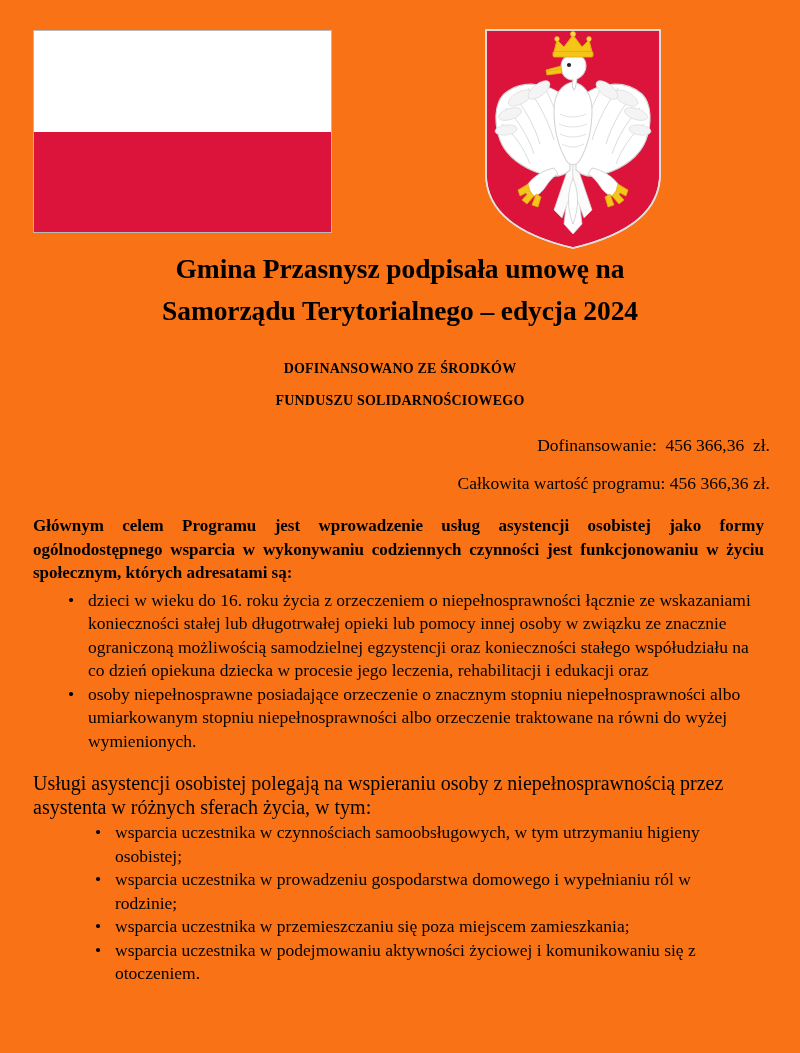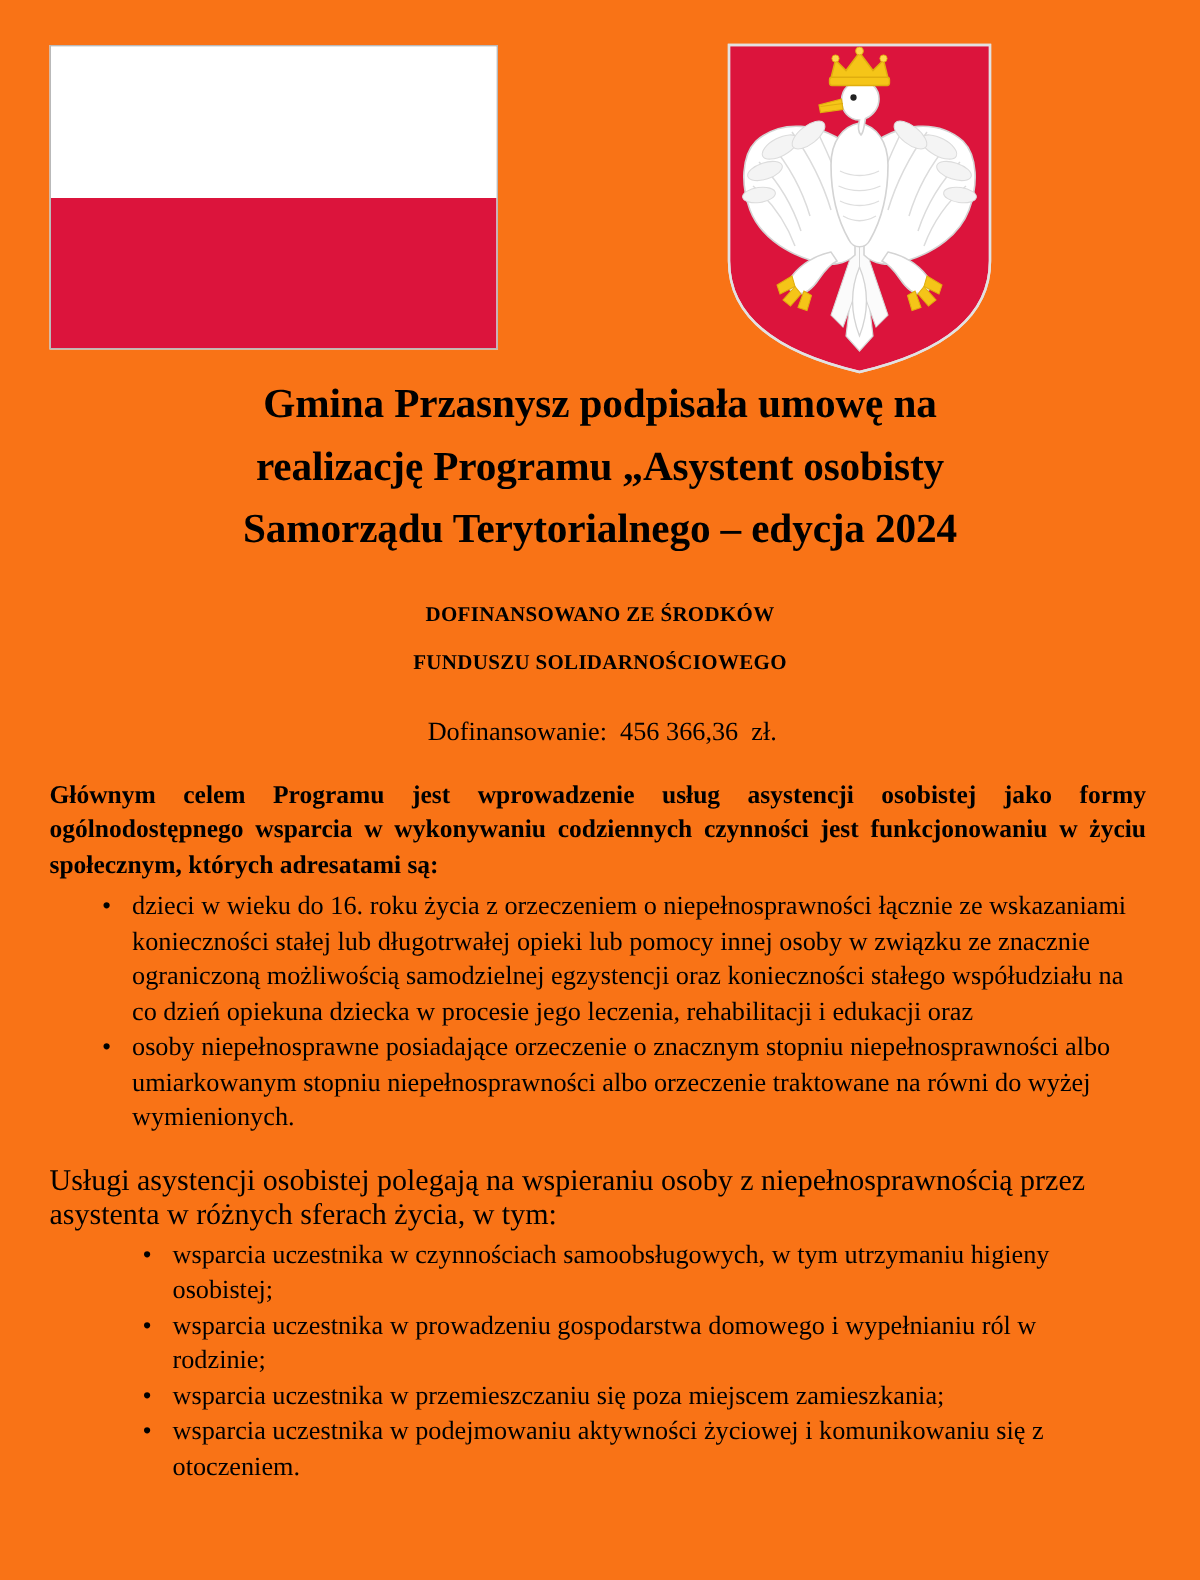--- a/index.html
+++ b/index.html
@@ -89,21 +89,21 @@
 
   
   .content {
     padding: 0 30px 0 33px;
   }
 
   .amount-line {
     margin: 0;
     font-size: 17.5px;
     line-height: 22px;
-    text-align: center;
+    text-align: right;
     white-space: pre;
   }
   .amount-line.first { margin-top: 17px; }
   .amount-line.second { margin-top: 16px; }
 
   .lead {
     margin: 20px 0 0 0;
     font-size: 17px;
     font-weight: bold;
     line-height: 23.5px;
@@ -266,32 +266,32 @@
           <path d="M89 150 C84 162 82 178 89 196 C96 178 94 162 89 150 Z" fill="#ffffff" stroke="#d4d4d4" stroke-width="0.9"></path>
         </g>
 
         <path d="M2 2 H176 V146 C176 186 140 208 89 220 C38 208 2 186 2 146 Z" fill="none" stroke="#e2e2e2" stroke-width="1.6"></path>
       </svg>
     </div>
   </div>
 
   <h1 class="title">
     <span class="ln">Gmina Przasnysz podpisała umowę na</span>
-    <span class="ln">realizację Programu „Asystent osobisty</span>
     <span class="ln">Samorządu Terytorialnego – edycja 2024</span>
   </h1>
 
   <h2 class="subtitle">
     <span class="ln">DOFINANSOWANO ZE ŚRODKÓW</span>
     <span class="ln">FUNDUSZU SOLIDARNOŚCIOWEGO</span>
   </h2>
 
   <div class="content">
 
     <p class="amount-line first">Dofinansowanie:  456 366,36  zł.</p>
+    <p class="amount-line second">Całkowita wartość programu: 456 366,36 zł.</p>
 
     <p class="lead">Głównym celem Programu jest wprowadzenie usług asystencji osobistej jako formy ogólnodostępnego wsparcia w wykonywaniu codziennych czynności jest funkcjonowaniu w życiu społecznym, których adresatami są:</p>
 
     <ul class="bullets list-a">
       <li>
         <span class="bdot">•</span>
         <span class="btxt">dzieci w wieku do 16. roku życia z orzeczeniem o niepełnosprawności łącznie ze wskazaniami konieczności stałej lub długotrwałej opieki lub pomocy innej osoby w związku ze znacznie ograniczoną możliwością samodzielnej egzystencji oraz konieczności stałego współudziału na co dzień opiekuna dziecka w procesie jego leczenia, rehabilitacji i edukacji oraz</span>
       </li>
       <li>
         <span class="bdot">•</span>

